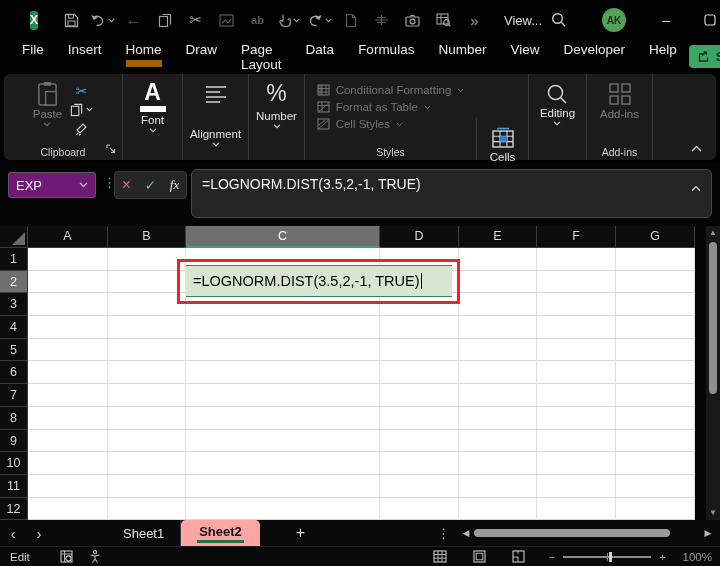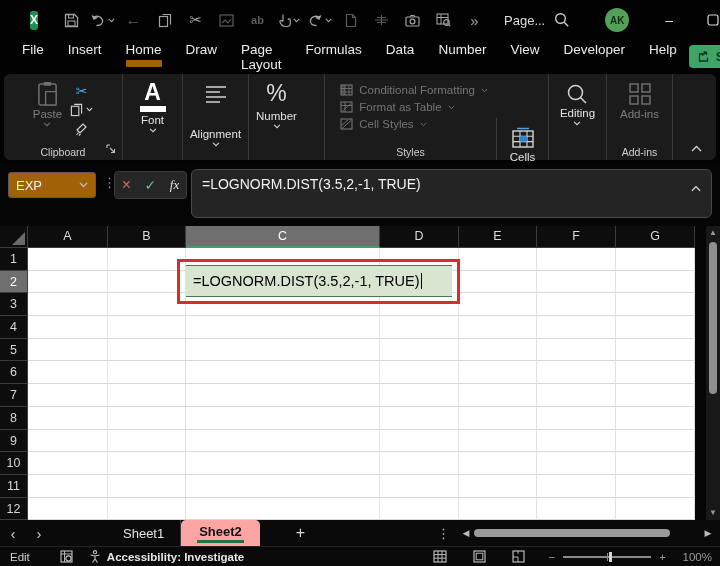--- a/index.html
+++ b/index.html
@@ -59,21 +59,21 @@
   .font-bar { width:26px; height:6px; background:#fff; margin-top:1px; }
   
   .styles-rows { display:flex; flex-direction:column; gap:5px; align-items:flex-start; margin-top:3px; }
   .styles-item { display:flex; align-items:center; gap:6px; font-size:11.5px; color:#757575; }
   .pct { font-size:23px; color:#dcdcdc; line-height:24px; }
   .collapse-ribbon { position:absolute; right:14px; bottom:4px; color:#cfcfcf; }
   .spacer-group { flex:1; border-left:1px solid #383838; position:relative; }
 
   
   .fbar { position:absolute; top:162px; left:0; right:0; height:60px; background:#050505; }
-  .name-box { position:absolute; left:8px; top:10px; width:88px; height:26px; background:#a16207;
+  .name-box { position:absolute; left:8px; top:10px; width:88px; height:26px; background:#701a75;
     border:1px solid #5a5a5a; border-radius:3px; display:flex; align-items:center;
     padding:0 7px; font-size:13px; color:#f2f2f2; }
   .name-box .chev { margin-left:auto; color:#bdbdbd; }
   .fbar-dots { position:absolute; left:103px; top:13px; color:#9a9a9a; font-size:13px; }
   .fx-group { position:absolute; left:114px; top:9px; width:73px; height:28px; background:#262626;
     border:1px solid #3c3c3c; border-radius:4px; display:flex; align-items:center; justify-content:space-around; }
   .fx-cancel { color:#d06a6a; font-size:16px; line-height:16px; }
   .fx-enter { color:#74b98c; font-size:14px; }
   .fx-fx { color:#e5e5e5; font-style:italic; font-size:13px; font-family:"Liberation Serif", serif; }
   .formula-input { position:absolute; left:191px; top:7px; width:521px; height:49px;
@@ -216,21 +216,21 @@
       <div class="qbtn">
         <svg width="15" height="14" viewBox="0 0 15 14">
             <rect x="1" y="1" width="11" height="10" fill="none" stroke="currentColor" stroke-width="1.1"></rect>
             <path d="M1 4.5h11 M5 1v10" stroke="currentColor" stroke-width="1"></path>
             <circle cx="10.5" cy="9.5" r="2.8" fill="none" stroke="currentColor" stroke-width="1.2"></circle>
             <path d="M12.5 11.5l1.8 1.8" stroke="currentColor" stroke-width="1.2"></path>
           </svg>
       </div>
       <div class="qbtn" style="font-size:15px;">»</div>
     </div>
-    <div class="title-text">Page...</div>
+    <div class="title-text">View...</div>
     <div class="tb-right">
       <div class="search-btn">
         <svg width="16" height="16" viewBox="0 0 16 16">
             <circle cx="6.5" cy="6.5" r="4.8" fill="none" stroke="currentColor" stroke-width="1.4"></circle>
             <path d="M10.2 10.2l4 4" stroke="currentColor" stroke-width="1.4"></path>
           </svg>
       </div>
       <div class="avatar">AK</div>
       <div class="winbtn">–</div>
       <div class="winbtn">
@@ -242,22 +242,22 @@
     </div>
   </div>
 
   <div class="menubar">
     <div id="menu-items" style="display:flex;">
         <div class="menu-item"><span>File</span></div>
         <div class="menu-item"><span>Insert</span></div>
         <div class="menu-item active"><span>Home</span></div>
         <div class="menu-item"><span>Draw</span></div>
         <div class="menu-item"><span>Page Layout</span></div>
+        <div class="menu-item"><span>Data</span></div>
         <div class="menu-item"><span>Formulas</span></div>
-        <div class="menu-item"><span>Data</span></div>
         <div class="menu-item"><span>Number</span></div>
         <div class="menu-item"><span>View</span></div>
         <div class="menu-item"><span>Developer</span></div>
         <div class="menu-item"><span>Help</span></div>
       </div>
     <div class="share-btn">
       <svg width="13" height="13" viewBox="0 0 13 13">
           <path d="M4 5.5 L8.5 2 M8.5 2h-3 M8.5 2v3" stroke="#0e3320" stroke-width="1.3" fill="none"></path>
           <path d="M9.5 7.5v3.5h-8v-7H6" stroke="#0e3320" stroke-width="1.3" fill="none"></path>
         </svg>
@@ -334,21 +334,21 @@
     <div class="rgroup" style="width:56px;">
       <div class="big-btn">
         <span class="pct">%</span>
         <span class="lbl" style="margin-top:3px;">Number</span>
         <svg class="chev icon" width="8" height="5" viewBox="0 0 9 6">
             <path d="M1 1l3.5 3.5L8 1" fill="none" stroke="currentColor" stroke-width="1.3"></path>
           </svg>
       </div>
     </div>
 
-    <div class="rgroup" style="width:172px; align-items:flex-end; padding-left:8px;margin-left:20px;">
+    <div class="rgroup" style="width:172px; align-items:center; padding-left:8px;">
       <div class="styles-rows">
         <div class="styles-item">
           <svg width="13" height="12" viewBox="0 0 13 12">
               <rect x="1" y="1" width="11" height="10" fill="none" stroke="currentColor" stroke-width="1.1"></rect>
               <path d="M1 4.5h11 M1 8h11 M5 1v10 M9 1v10" stroke="currentColor" stroke-width="0.9"></path>
               <rect x="1" y="1" width="4" height="10" fill="currentColor" opacity="0.45"></rect>
             </svg>
           <span>Conditional Formatting</span>
           <svg class="chev" width="7" height="5" viewBox="0 0 9 6">
               <path d="M1 1l3.5 3.5L8 1" fill="none" stroke="currentColor" stroke-width="1.2"></path>
@@ -629,21 +629,20 @@
           <path d="M1 4h11 M4.5 1v11" stroke="currentColor" stroke-width="0.9"></path>
           <circle cx="8.5" cy="8.5" r="2.6" fill="none" stroke="currentColor" stroke-width="1.1"></circle>
         </svg>
     </div>
     <div class="status-icon" style="margin-left:16px;">
       <svg width="12" height="13" viewBox="0 0 12 13">
           <circle cx="6" cy="2.2" r="1.6" fill="none" stroke="currentColor" stroke-width="1.1"></circle>
           <path d="M1.5 5l4.5 1 4.5-1 M6 6v3 M6 9l-2.5 3.5 M6 9l2.5 3.5" stroke="currentColor" stroke-width="1.1" fill="none"></path>
         </svg>
     </div>
-    <div class="status-acc">Accessibility: Investigate</div>
     <div class="view-icons">
       <svg width="14" height="13" viewBox="0 0 14 13">
           <rect x="1" y="1" width="12" height="11" fill="none" stroke="currentColor" stroke-width="1.1"></rect>
           <path d="M1 4.6h12 M1 8.2h12 M5 1v11 M9 1v11" stroke="currentColor" stroke-width="0.9"></path>
         </svg>
       <svg width="13" height="13" viewBox="0 0 13 13">
           <rect x="1" y="1" width="11" height="11" fill="none" stroke="currentColor" stroke-width="1.1"></rect>
           <rect x="3.2" y="3.2" width="6.6" height="6.6" fill="none" stroke="currentColor" stroke-width="0.9"></rect>
         </svg>
       <svg width="13" height="13" viewBox="0 0 13 13">

